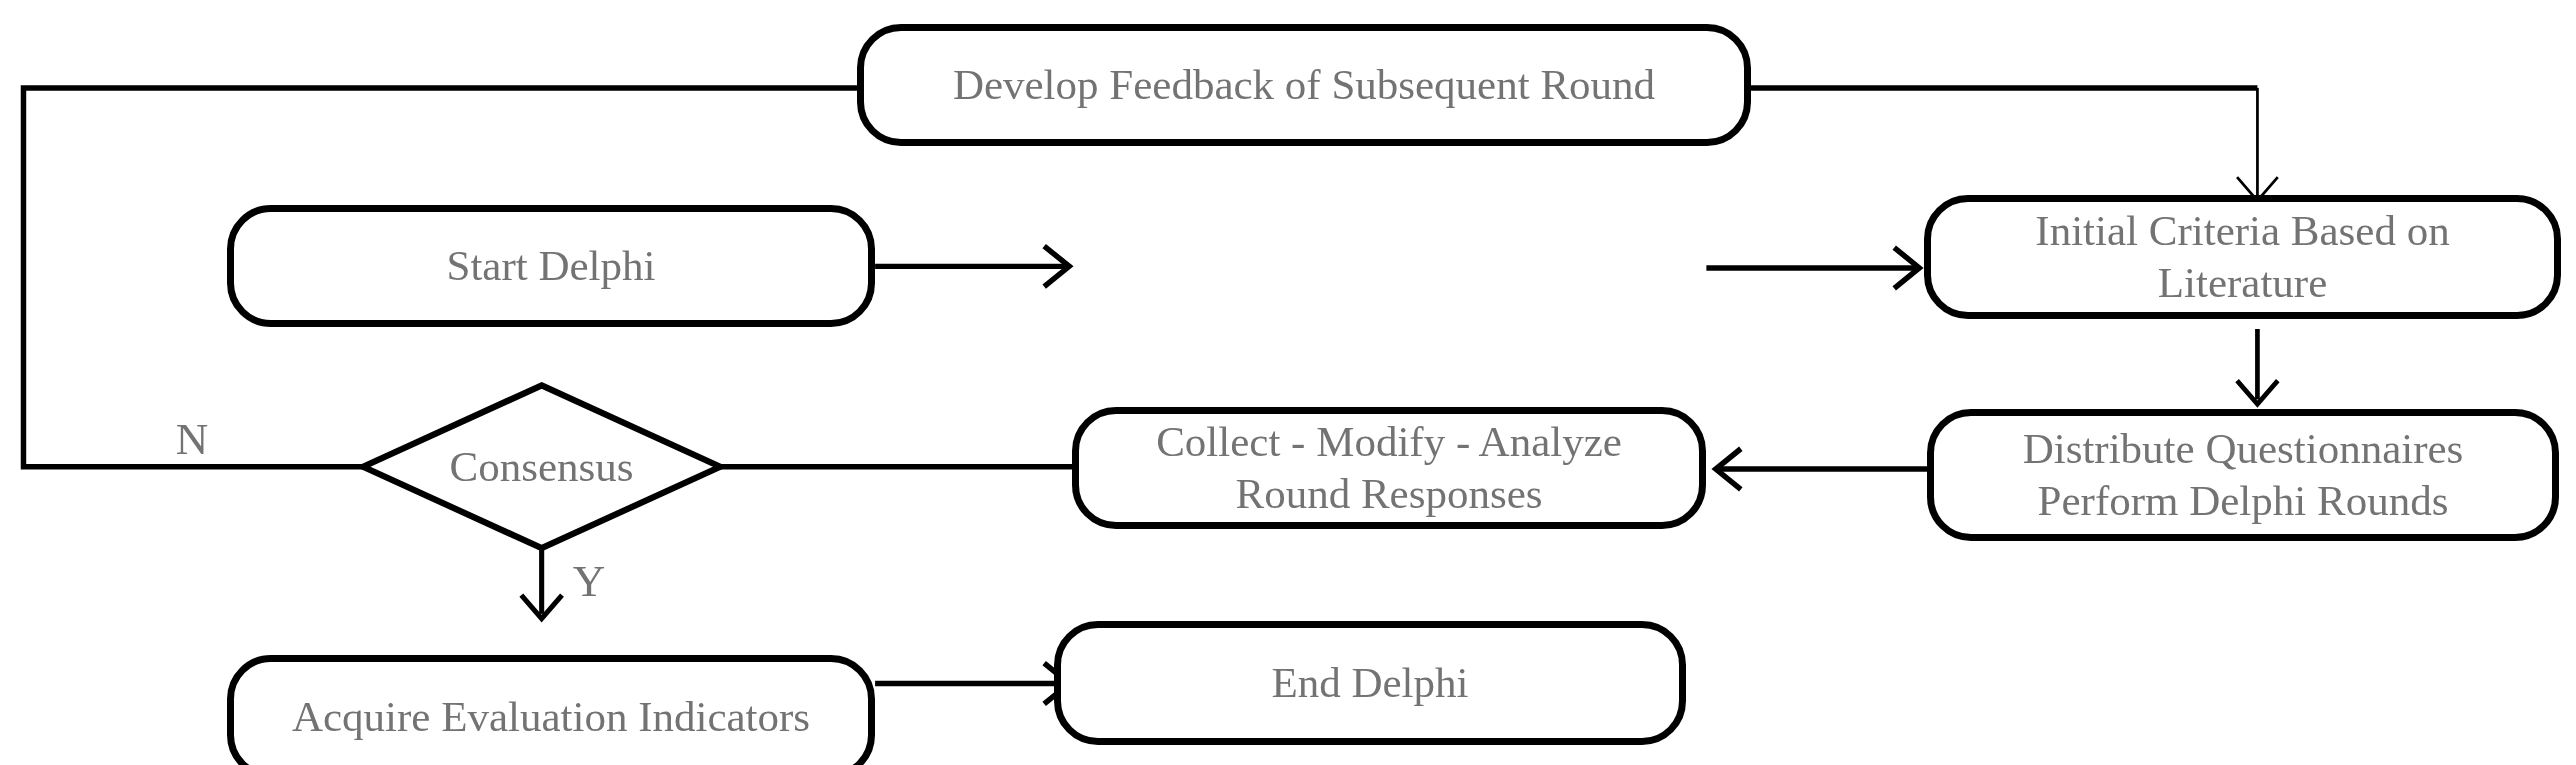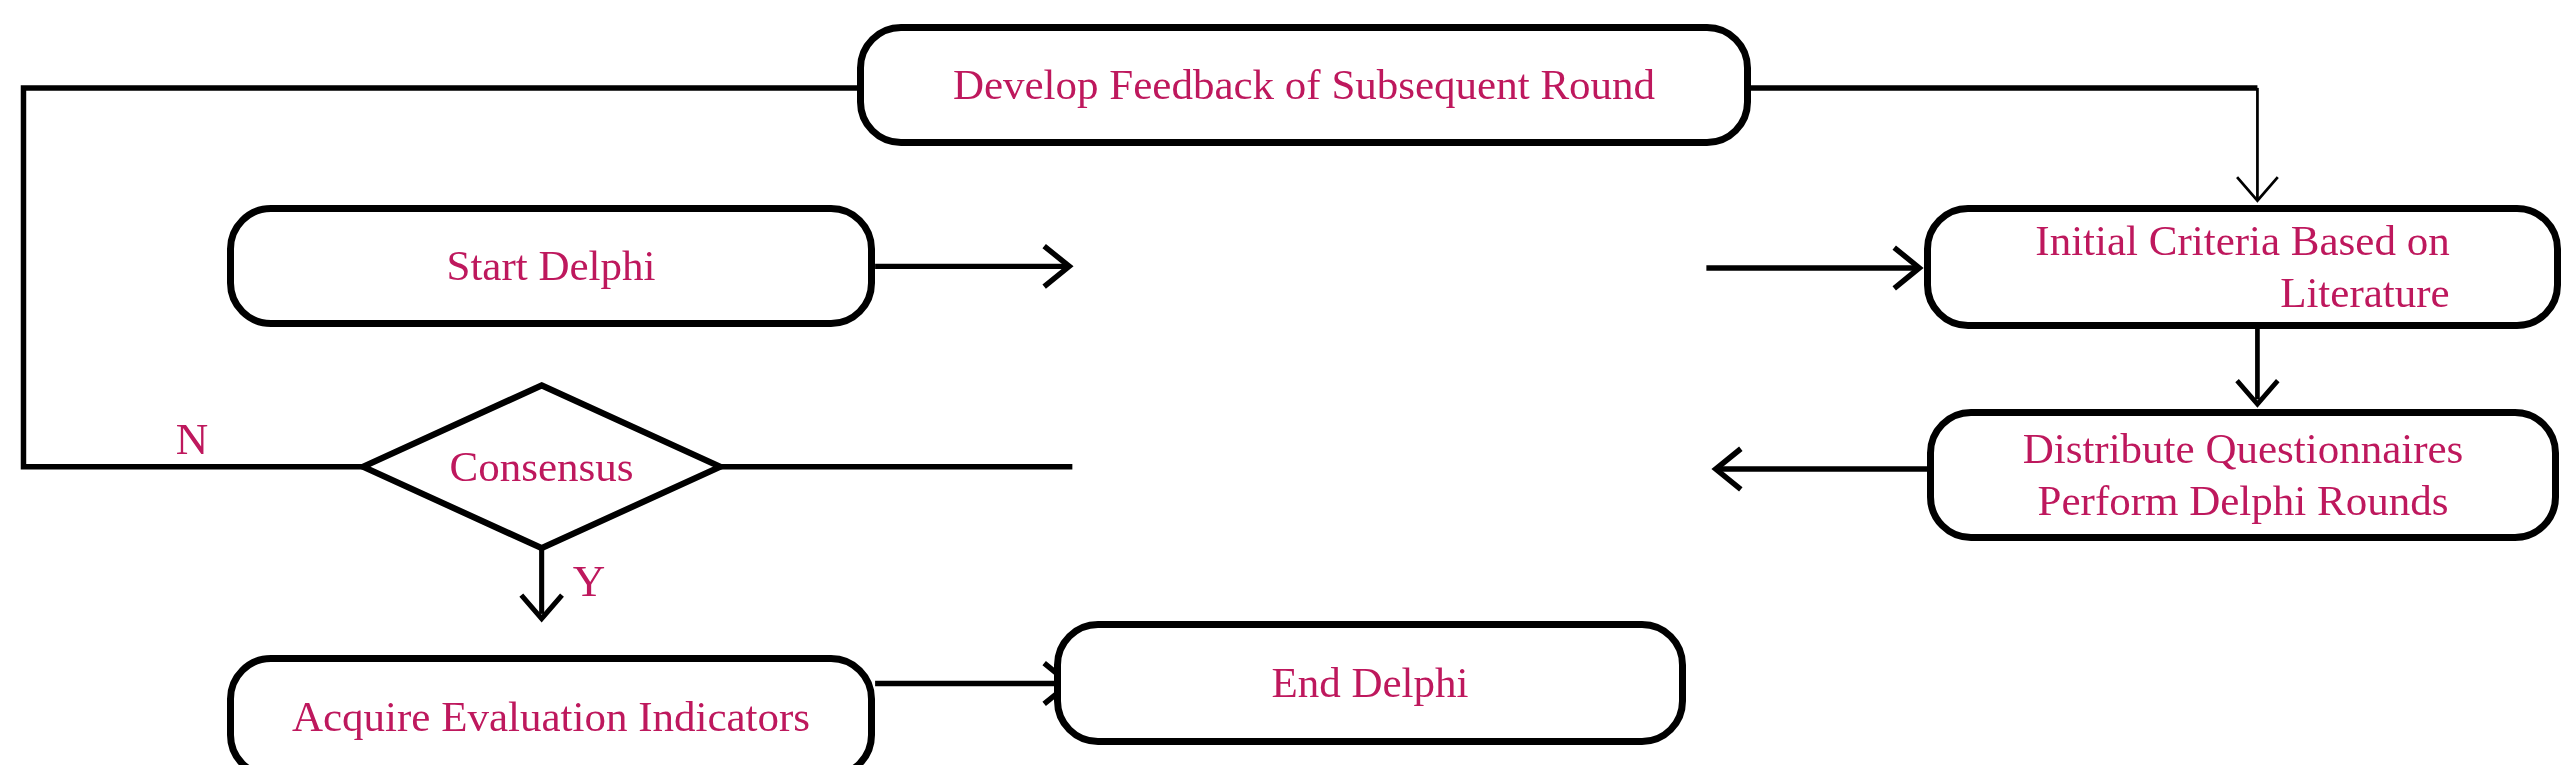--- a/index.html
+++ b/index.html
@@ -1,21 +1,21 @@
 <!DOCTYPE html>
 <html style="font-size:12.5px"><head>
 <meta charset="utf-8">
 <style>
   html,body{margin:0;padding:0;background:#ffffff;}
   .canvas{
     position:relative;
     width:2576px;height:766px;
     background:#ffffff;
     font-family:"Liberation Serif","DejaVu Serif",serif;
-    color:#be185d;
+    color:#737373;
     overflow:hidden;
   }
   .connectors{position:absolute;left:0;top:0;}
   .node{
     position:absolute;
     box-sizing:border-box;
     background:#ffffff;
     border:7px solid #000000;
     border-radius:44px;
     display:flex;align-items:center;justify-content:center;
@@ -90,23 +90,25 @@
     </g>
 
     <polygon points="692,492 920,596 692,700 464,596" stroke-width="8" fill="#ffffff"></polygon>
   </svg>
 
   <div class="node" style="left:857px;top:23.5px;width:894px;height:122px;">Develop Feedback of Subsequent Round</div>
 
   <div class="node" style="left:227px;top:205px;width:648px;height:122px;">Start Delphi</div>
 
 
-  <div class="node" style="left:1924px;top:205px;width:637px;height:124px;text-align:right;">Initial Criteria Based on
+  <div class="node" style="left:1924px;top:195px;width:637px;height:124px;">Initial Criteria Based on
 Literature</div>
 
+  <div class="node" style="left:1072px;top:407px;width:634px;height:122px;">Collect - Modify - Analyze
+Round Responses</div>
 
   <div class="node" style="left:1927px;top:409px;width:632px;height:132px;">Distribute Questionnaires
 Perform Delphi Rounds</div>
 
   <div class="node" style="left:227px;top:655px;width:648px;height:124px;">Acquire Evaluation Indicators</div>
 
   <div class="node" style="left:1054px;top:621px;width:632px;height:124px;">End Delphi</div>
 
   <div class="diamond-label" style="left:424px;top:441px;width:235px;height:50px;">Consensus</div>
 

